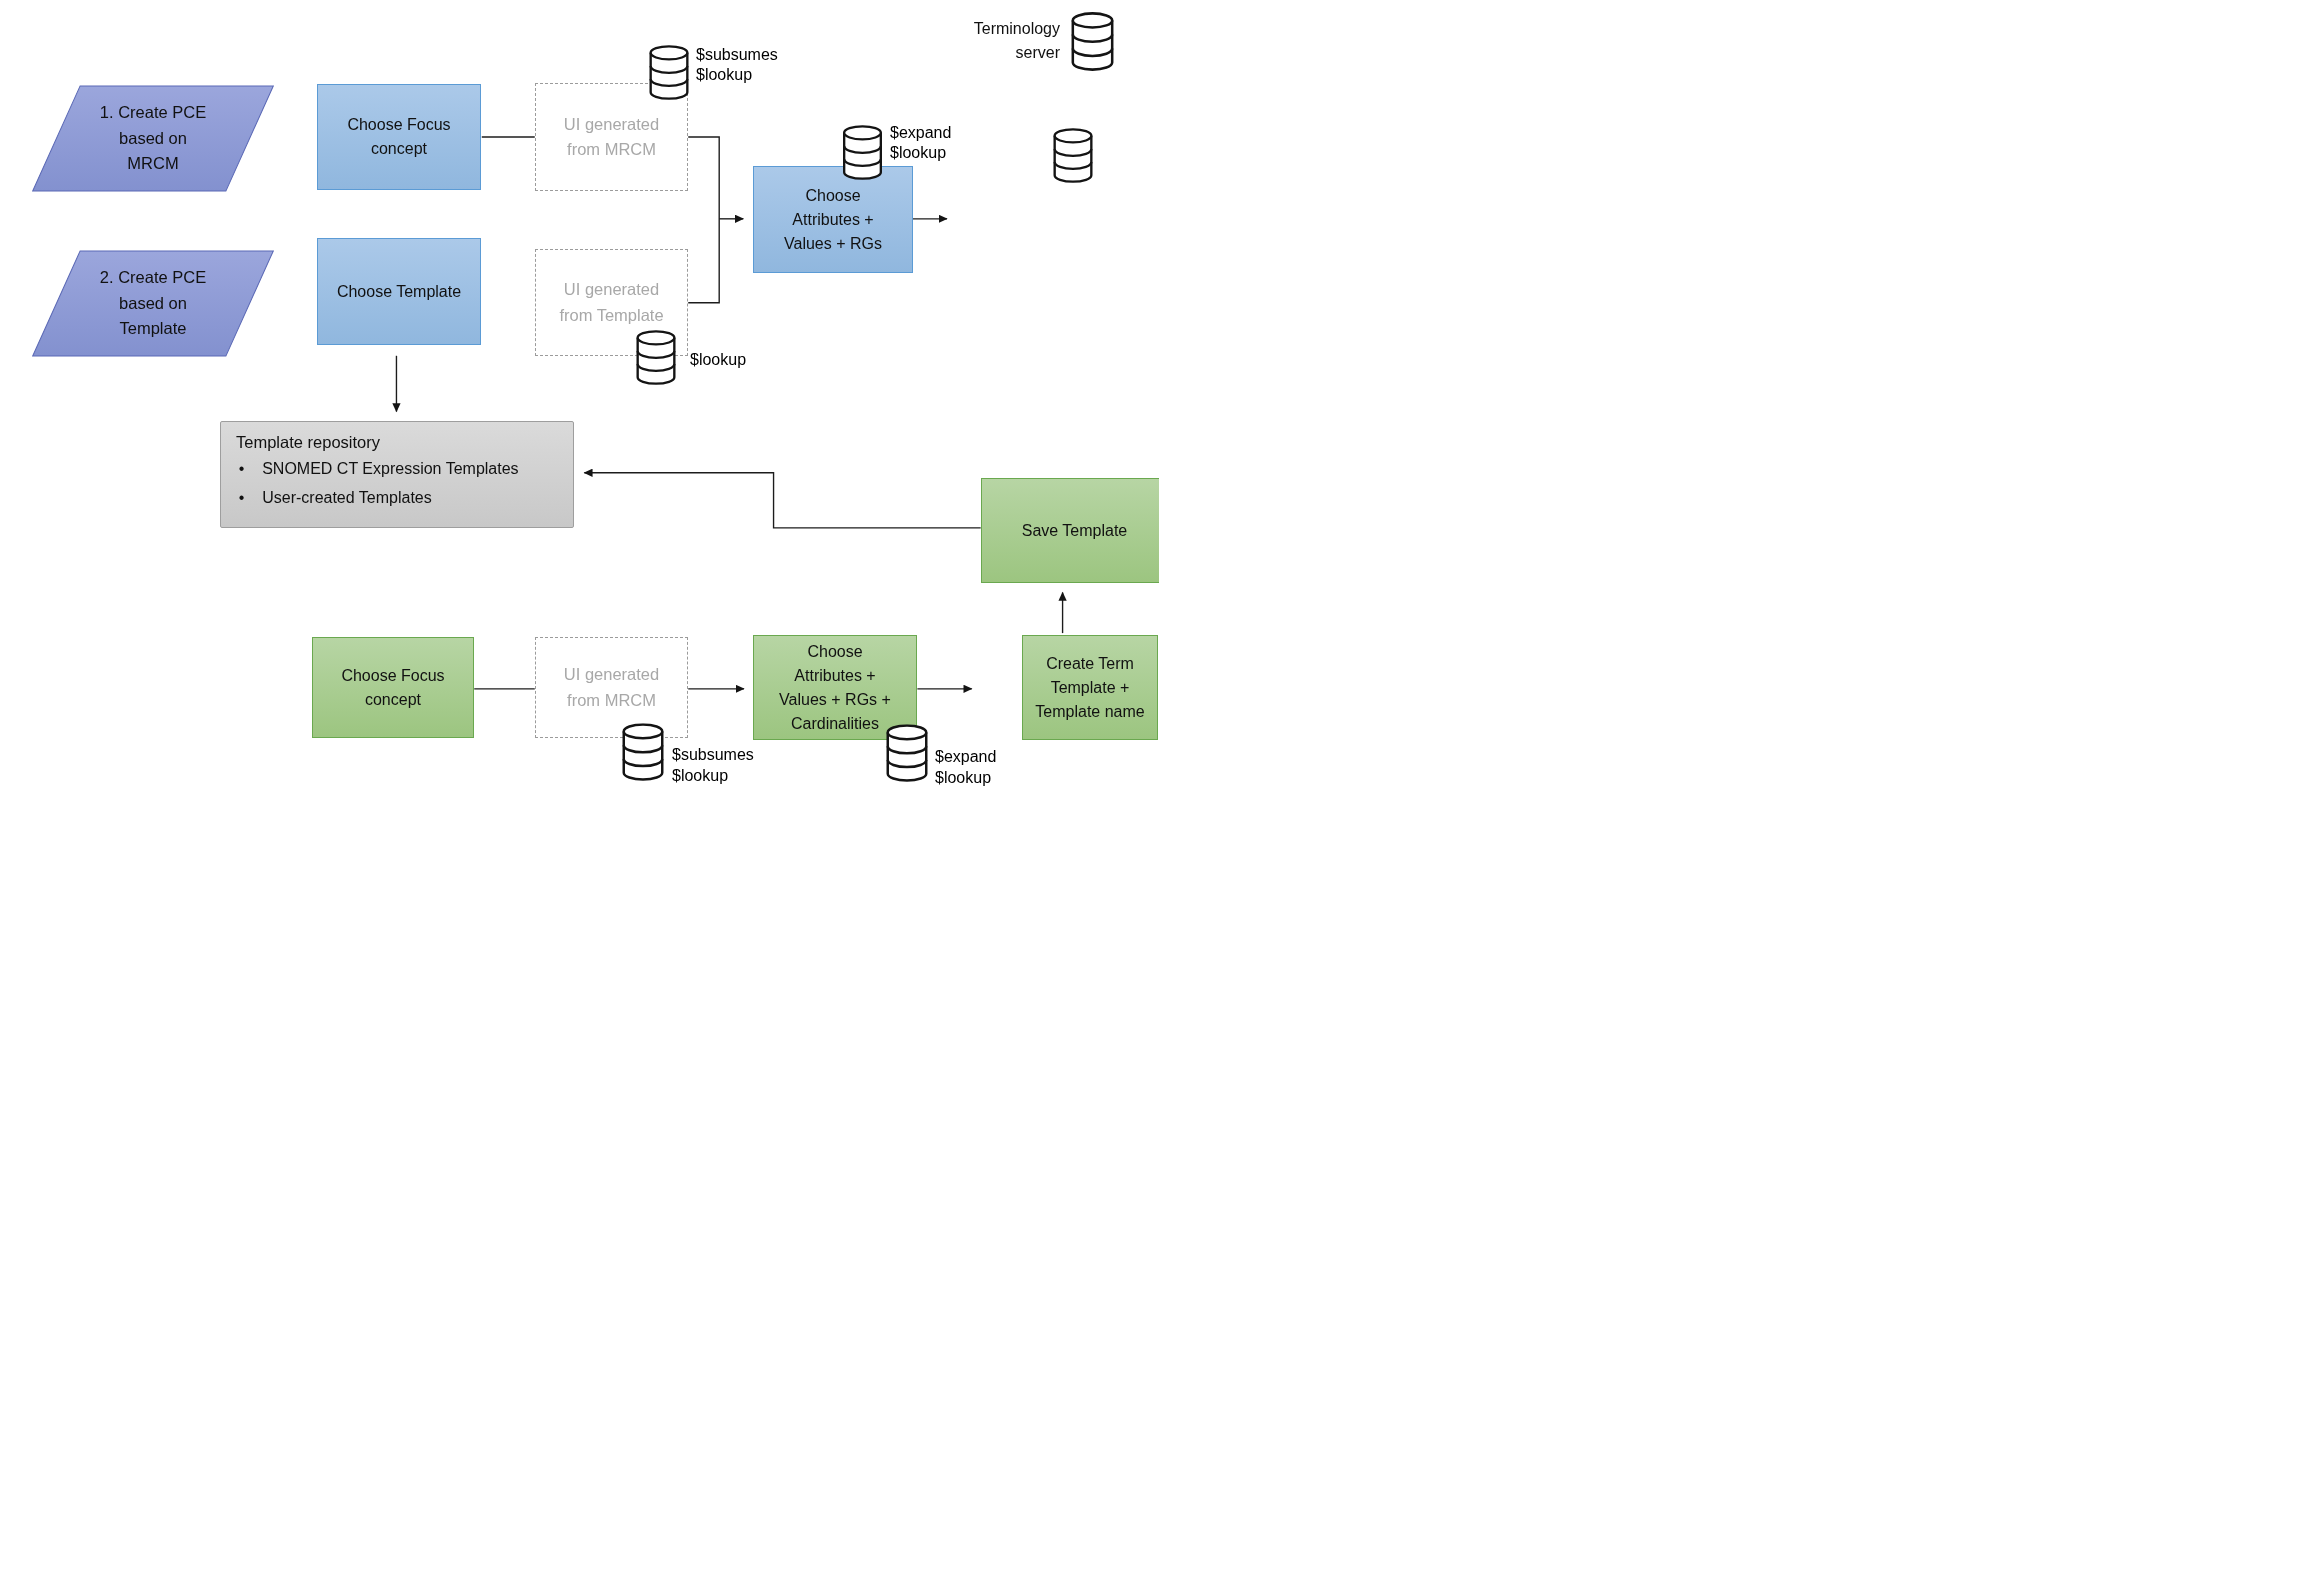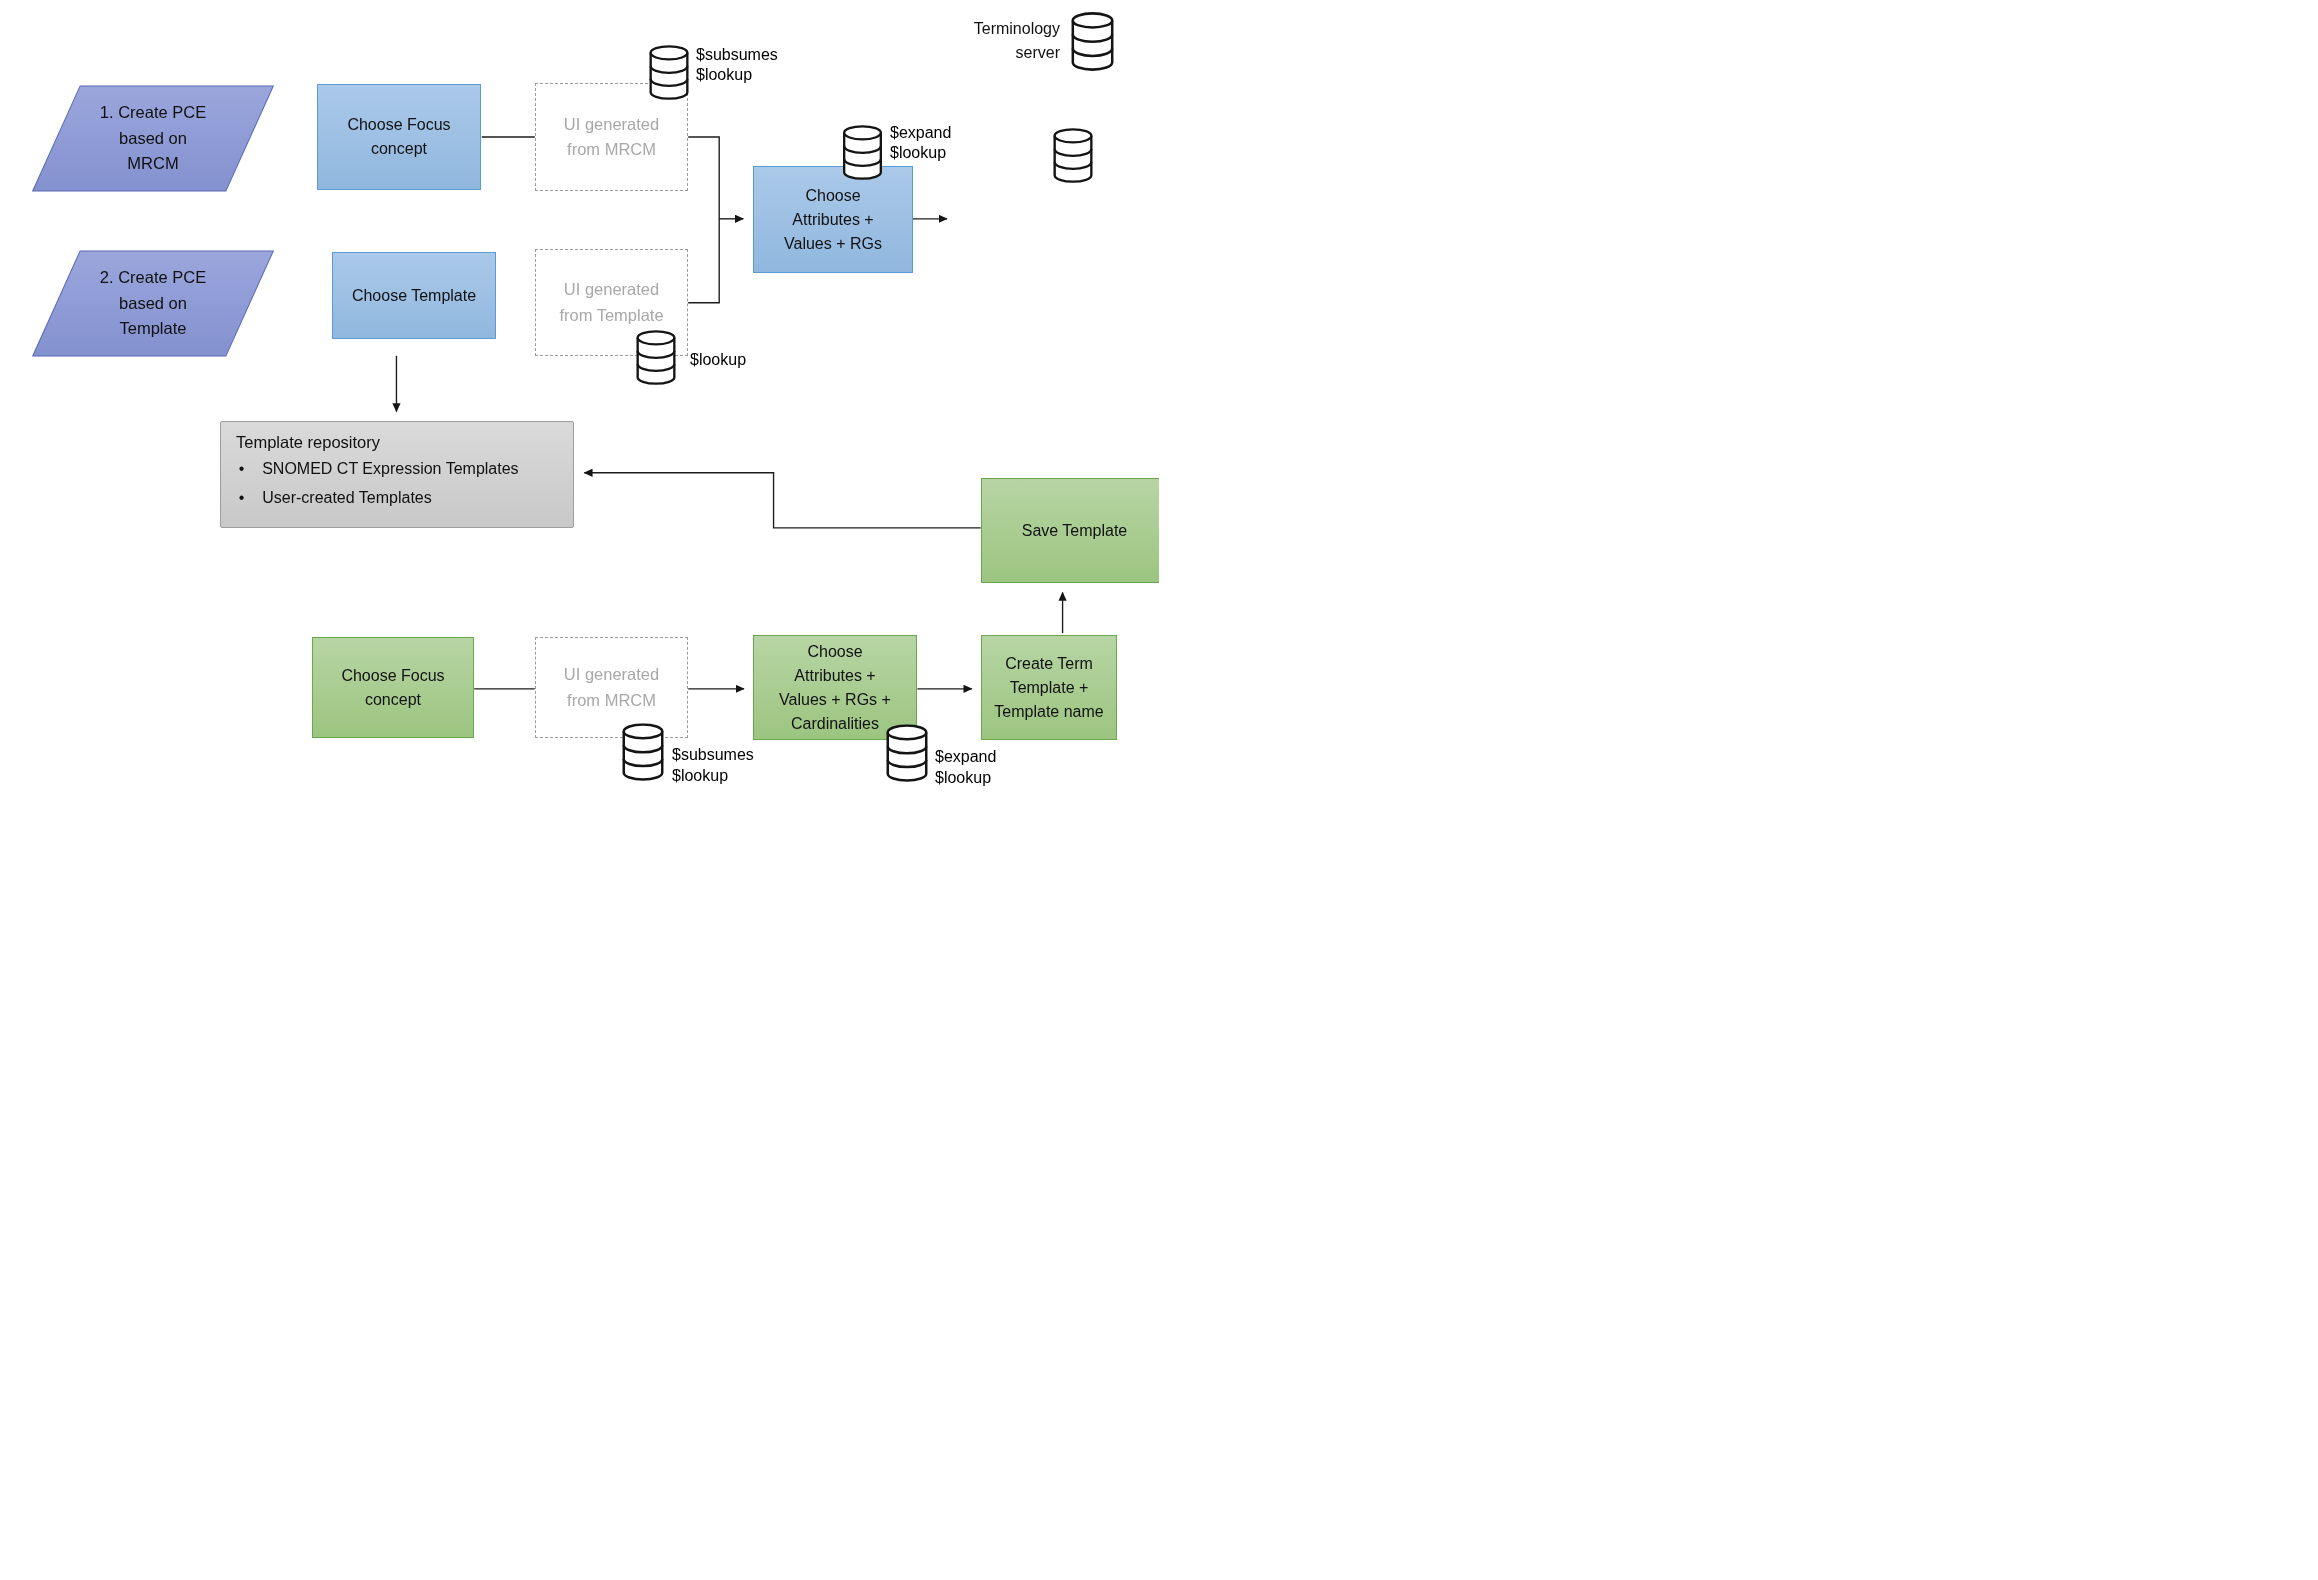--- a/index.html
+++ b/index.html
@@ -128,21 +128,21 @@
     <svg width="242" height="107" viewBox="0 0 352 155">
       <polygon points="70,1 351,1 282,154 1,154" fill="url(#gradPurple)" stroke="#5a68b5" stroke-width="1.5"></polygon>
     </svg>
     <div class="para-text">
       <div class="ln">2. Create PCE</div>
       <div class="ln">based on</div>
       <div class="ln">Template</div>
     </div>
   </div>
 
-  <div class="node blue-box" style="left:317px;top:252px;width:164px;height:87px;margin-left:15px;">
+  <div class="node blue-box" style="left:317px;top:238px;width:164px;height:107px;">
     <div class="ln">Choose Template</div>
   </div>
 
   <div class="node dashed-box" style="left:535px;top:249px;width:153px;height:107px;">
     <div class="ln">UI generated</div>
     <div class="ln">from Template</div>
   </div>
   <svg class="db-icon" style="left:634px;top:330px;" width="44" height="55" viewBox="0 0 64 84">
       <use href="#db-cyl"></use>
     </svg>
@@ -191,20 +191,20 @@
     <div class="ln">Cardinalities</div>
   </div>
   <svg class="db-icon" style="left:885px;top:724px;" width="44" height="58" viewBox="0 0 64 84">
       <use href="#db-cyl"></use>
     </svg>
   <div class="db-label wide" style="left:935px;top:747px;">
     <div>$expand</div>
     <div>$lookup</div>
   </div>
 
-  <div class="node green-box" style="left:981px;top:635px;width:136px;height:105px;">
+  <div class="node green-box" style="left:1022px;top:635px;width:136px;height:105px;">
     <div class="ln">Create Term</div>
     <div class="ln">Template +</div>
     <div class="ln">Template name</div>
   </div>
 
 </div>
 
 
 </body></html>

